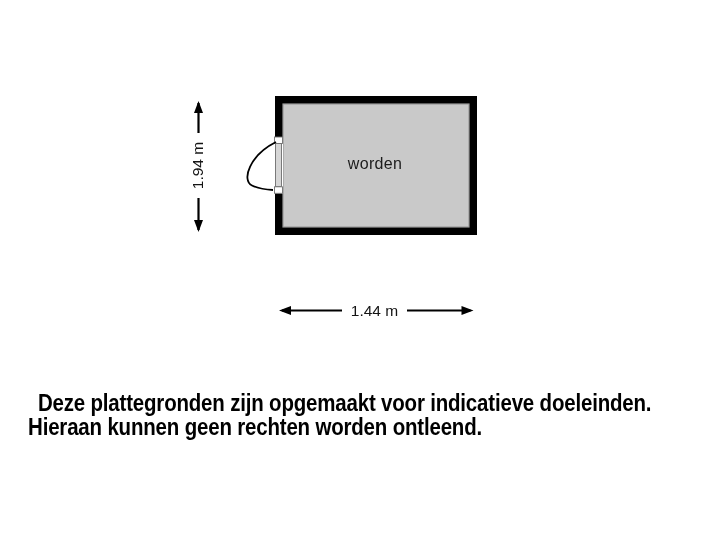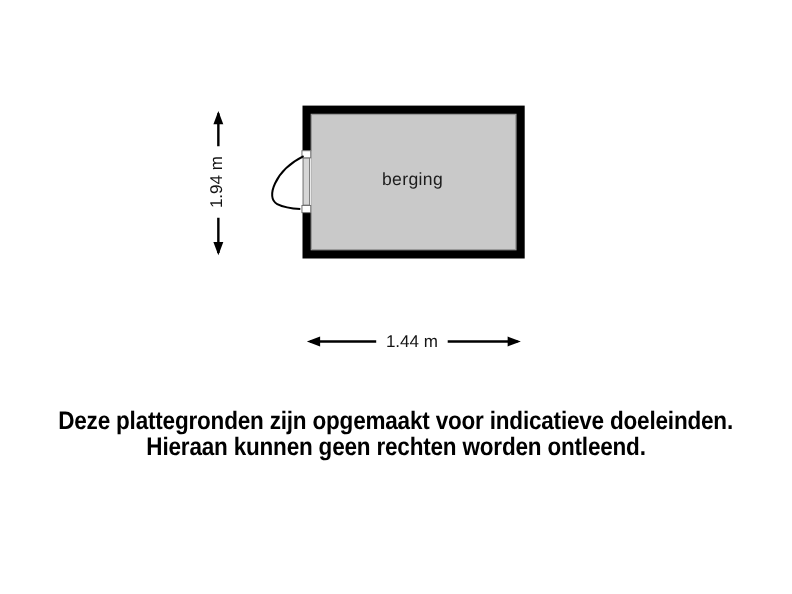--- a/index.html
+++ b/index.html
@@ -22,22 +22,22 @@
     display: flex; align-items: center; justify-content: center;
     white-space: nowrap;
   }
   .dim-label.horizontal { left: 342px; top: 300px; width: 65px; height: 22px; }
   .dim-label.vertical {
     left: 165px; top: 154px; width: 65px; height: 23px;
     transform: rotate(-90deg); transform-origin: center center;
   }
 
   .disclaimer {
-    position: absolute; left: 0; top: 370px; width: 720px;
-    text-align: center; color: #000000; font-weight: bold;
+    position: absolute; left: 0; top: 391px; width: 720px;
+    text-align: left; color: #000000; font-weight: bold;
     font-size: 23px; line-height: 24px; letter-spacing: -0.2px;
   }
   .disclaimer .line {
     display: inline-block; transform: scaleX(0.89); transform-origin: center;
     white-space: nowrap;
   }
 </style>
 </head>
 <body>
 
@@ -64,21 +64,21 @@
       <polygon points="198.5,232 194,220 203,220" fill="#000000"></polygon>
     </g>
 
     <g>
       <line x1="282" y1="310.5" x2="470.5" y2="310.5" stroke="#000000" stroke-width="2.2"></line>
       <polygon points="279,310.5 291,306 291,315" fill="#000000"></polygon>
       <polygon points="473.5,310.5 461.5,306 461.5,315" fill="#000000"></polygon>
     </g>
   </svg>
 
-  <div class="room-label">berging</div>
+  <div class="room-label">worden</div>
 
   <div class="dim-label vertical">1.94 m</div>
 
   <div class="dim-label horizontal">1.44 m</div>
 
   <div class="disclaimer">
     <span class="line">Deze plattegronden zijn opgemaakt voor indicatieve doeleinden.</span><br>
     <span class="line">Hieraan kunnen geen rechten worden ontleend.</span>
   </div>
 

